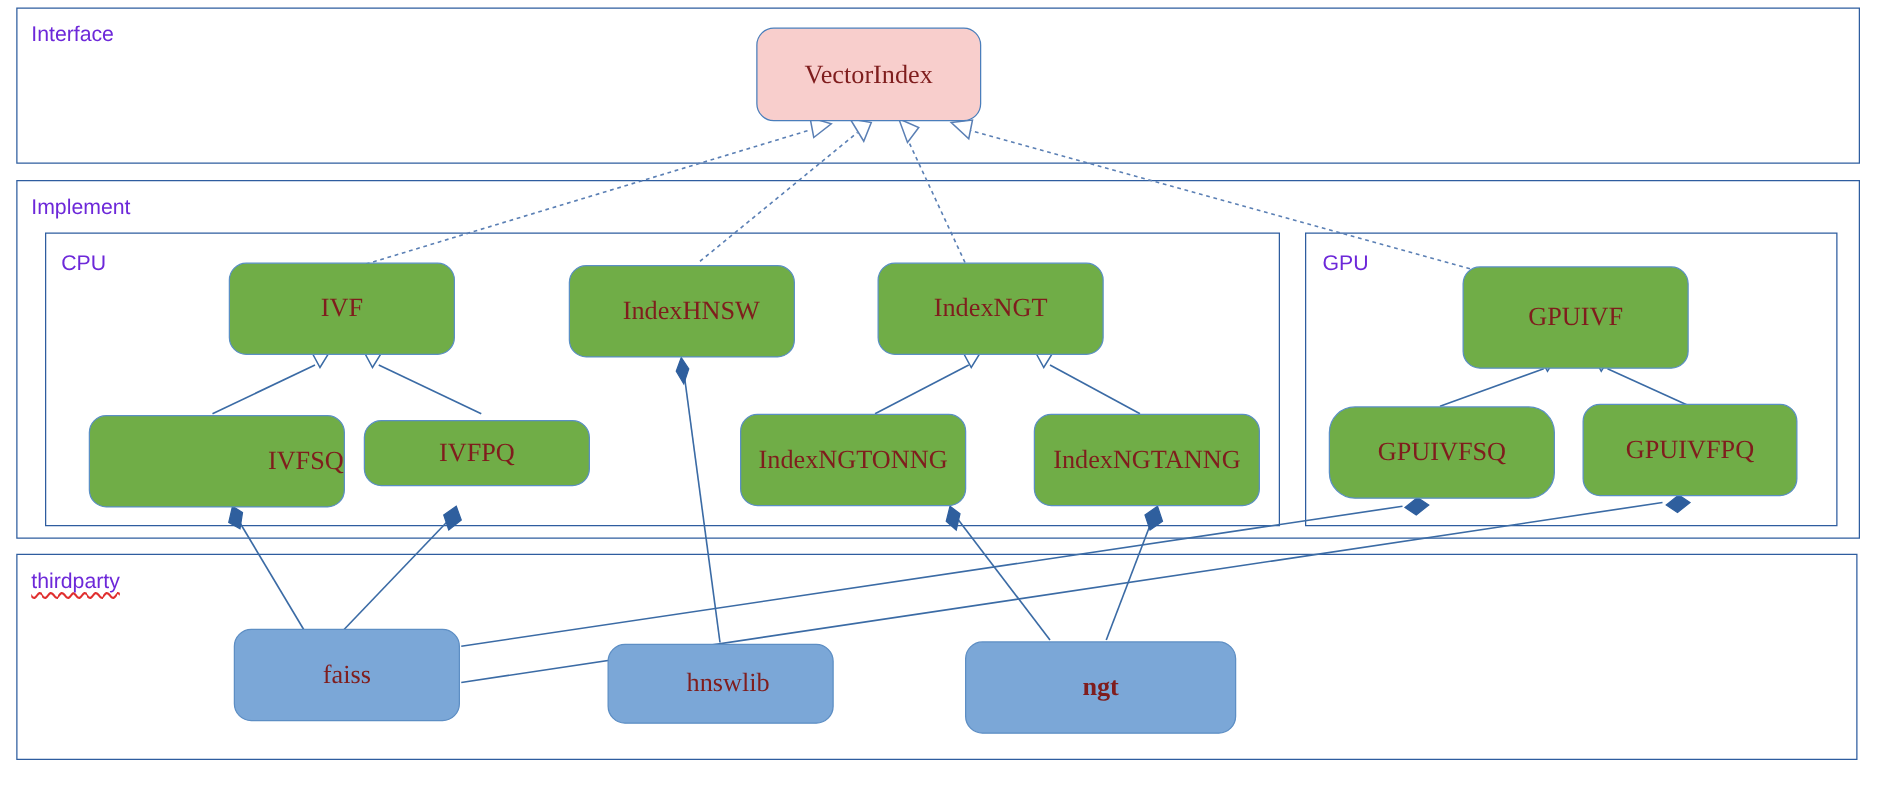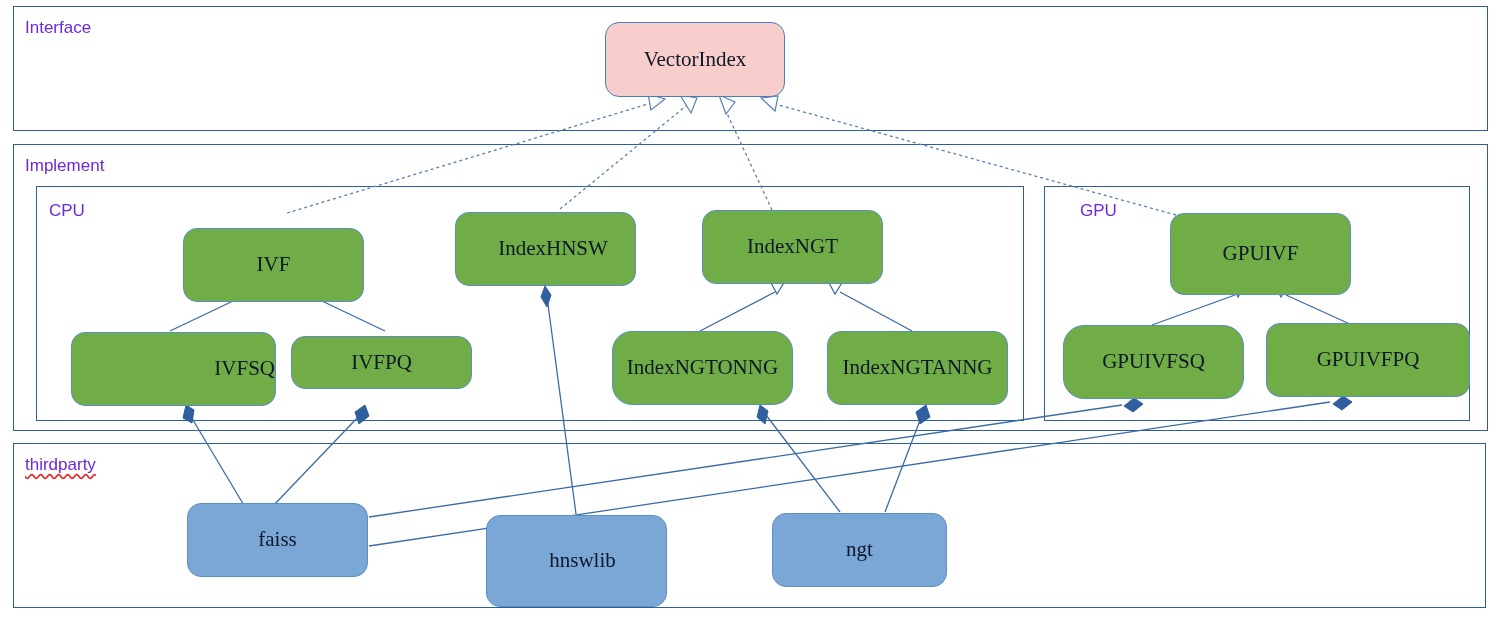--- a/index.html
+++ b/index.html
@@ -40,21 +40,21 @@
   .node {
     position: absolute;
     box-sizing: border-box;
     border-radius: 14px;
     border: 1.2px solid #4a7ebb;
     display: flex;
     align-items: center;
     justify-content: center;
     font-family: "Liberation Serif", serif;
     font-size: 21px;
-    color: #0f172a;
+    color: #7f1d1d;
     text-align: center;
     line-height: 1.1;
     z-index: 5;
   }
   .node.pink  { background: #f8cecc; border-color: #4a7ebb; }
   .node.green { background: #70ad47; border-color: #5a8fc4; }
   .node.blue  { background: #7ba7d7; border-color: #5d8ec4; }
 
   
   svg.edges {
@@ -89,21 +89,21 @@
   <div class="container" style="left:13px; top:6px; width:1475px; height:125px;"></div>
   <div class="container-label" style="left:25px; top:19px;">Interface</div>
 
   <div class="container" style="left:13px; top:144px; width:1475px; height:287px;"></div>
   <div class="container-label" style="left:25px; top:157px;">Implement</div>
 
   <div class="container" style="left:36px; top:186px; width:988px; height:235px;"></div>
   <div class="container-label" style="left:49px; top:202px;">CPU</div>
 
   <div class="container" style="left:1044px; top:186px; width:426px; height:235px;"></div>
-  <div class="container-label" style="left:1080px; top:202px;">GPU</div>
+  <div class="container-label" style="left:1058px; top:202px;">GPU</div>
 
   <div class="container" style="left:13px; top:443px; width:1473px; height:165px;"></div>
   <div class="container-label misspelled" style="left:25px; top:456px;">thirdparty</div>
 
   <svg class="edges" viewBox="0 0 1503 628" preserveAspectRatio="none">
 
     <g>
       <path class="dep" d="M 287 213 L 648 104"></path>
       <polygon class="hollow-arrow" points="648,94 665,99 651,110"></polygon>
     </g>
@@ -186,65 +186,65 @@
     <g>
       <path class="solid" d="M 885 512 L 922 415"></path>
       <polygon class="filled-diamond" points="926,405 930,417 920,424 916,412"></polygon>
     </g>
   </svg>
 
   <div class="node pink" style="left:605px; top:22px; width:180px; height:75px;">
     <span>VectorIndex</span>
   </div>
 
-  <div class="node green" style="left:183px; top:228px; width:181px; height:74px;">
+  <div class="node green" style="left:183px; top:210px; width:181px; height:74px;">
     <span>IVF</span>
   </div>
 
   <div class="node green" style="left:455px; top:212px; width:181px; height:74px;padding-left:15px;">
     <span>IndexHNSW</span>
   </div>
 
   <div class="node green" style="left:702px; top:210px; width:181px; height:74px;">
     <span>IndexNGT</span>
   </div>
 
   <div class="node green" style="left:71px; top:332px; width:205px; height:74px;justify-content:flex-end;">
     <span>IVFSQ</span>
   </div>
 
   <div class="node green" style="left:291px; top:336px; width:181px; height:53px;">
     <span>IVFPQ</span>
   </div>
 
-  <div class="node green" style="left:612px; top:331px; width:181px; height:74px;border-radius:20px;">
+  <div class="node green" style="left:592px; top:331px; width:181px; height:74px;">
     <span>IndexNGTONNG</span>
   </div>
 
   <div class="node green" style="left:827px; top:331px; width:181px; height:74px;">
     <span>IndexNGTANNG</span>
   </div>
 
   <div class="node green" style="left:1170px; top:213px; width:181px; height:82px;">
     <span>GPUIVF</span>
   </div>
 
   <div class="node green" style="left:1063px; top:325px; width:181px; height:74px;border-radius:21px;">
     <span>GPUIVFSQ</span>
   </div>
 
-  <div class="node green" style="left:1266px; top:323px; width:204px; height:74px;">
+  <div class="node green" style="left:1266px; top:323px; width:172px; height:74px;">
     <span>GPUIVFPQ</span>
   </div>
 
   <div class="node blue" style="left:187px; top:503px; width:181px; height:74px;">
     <span>faiss</span>
   </div>
 
-  <div class="node blue" style="left:486px; top:515px; width:181px; height:92px;padding-left:12px;">
+  <div class="node blue" style="left:486px; top:515px; width:181px; height:64px;padding-left:12px;">
     <span>hnswlib</span>
   </div>
 
-  <div class="node blue" style="left:772px; top:513px; width:175px; height:74px;">
+  <div class="node blue" style="left:772px; top:513px; width:217px; height:74px;font-weight:bold;">
     <span>ngt</span>
   </div>
 
 </div>
 
 </body></html>

